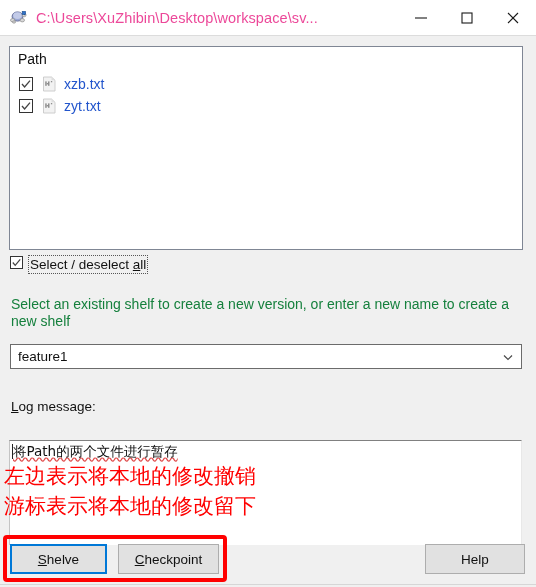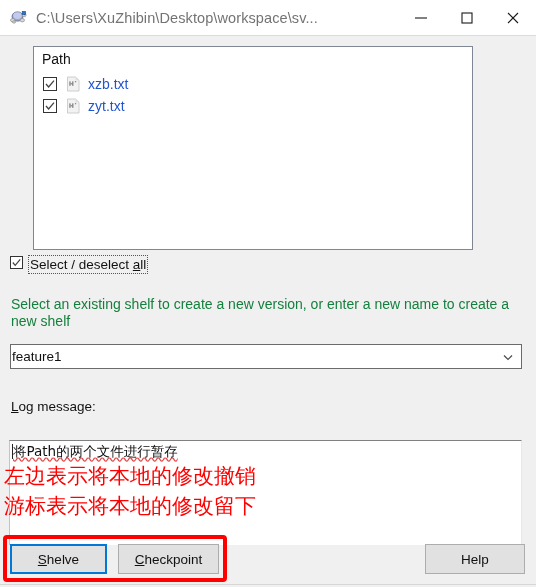--- a/index.html
+++ b/index.html
@@ -36,48 +36,47 @@
   }
   #app-icon {
     width: 20px;
     height: 20px;
     margin-left: 8px;
     margin-right: 8px;
     flex: 0 0 auto;
   }
   #title-text {
     font-size: 14.5px;
-    color: #737373;
+    color: #ec4899;
     white-space: nowrap;
     overflow: hidden;
     flex: 1 1 auto;
     letter-spacing: 0.1px;
   }
   .wbtn {
     width: 46px;
     height: 35px;
     display: flex;
     align-items: center;
     justify-content: center;
     flex: 0 0 auto;
   }
   .wbtn svg { display: block; }
 
   
   #filelist {
     position: absolute;
     left: 9px;
     top: 46px;
-    width: 440px;
+    width: 514px;
     height: 204px;
     background: #ffffff;
     border: 1px solid #7f8694;
     box-sizing: border-box;
     overflow: hidden;
-    margin-left: 24px;
   }
   #col-header {
     position: absolute;
     left: 0; top: 0;
     width: 100%;
     height: 24px;
     background: #ffffff;
     display: flex;
     align-items: center;
   }
@@ -175,21 +174,21 @@
     height: 25px;
     background: #ffffff;
     border: 1px solid #6b6b6b;
     box-sizing: border-box;
     display: flex;
     align-items: center;
   }
   #combo-value {
     font-size: 13.5px;
     color: #111111;
-    padding-left: 1px;
+    padding-left: 7px;
     flex: 1 1 auto;
     white-space: nowrap;
     overflow: hidden;
   }
   #combo-arrow {
     width: 26px;
     height: 100%;
     display: flex;
     align-items: center;
     justify-content: center;

